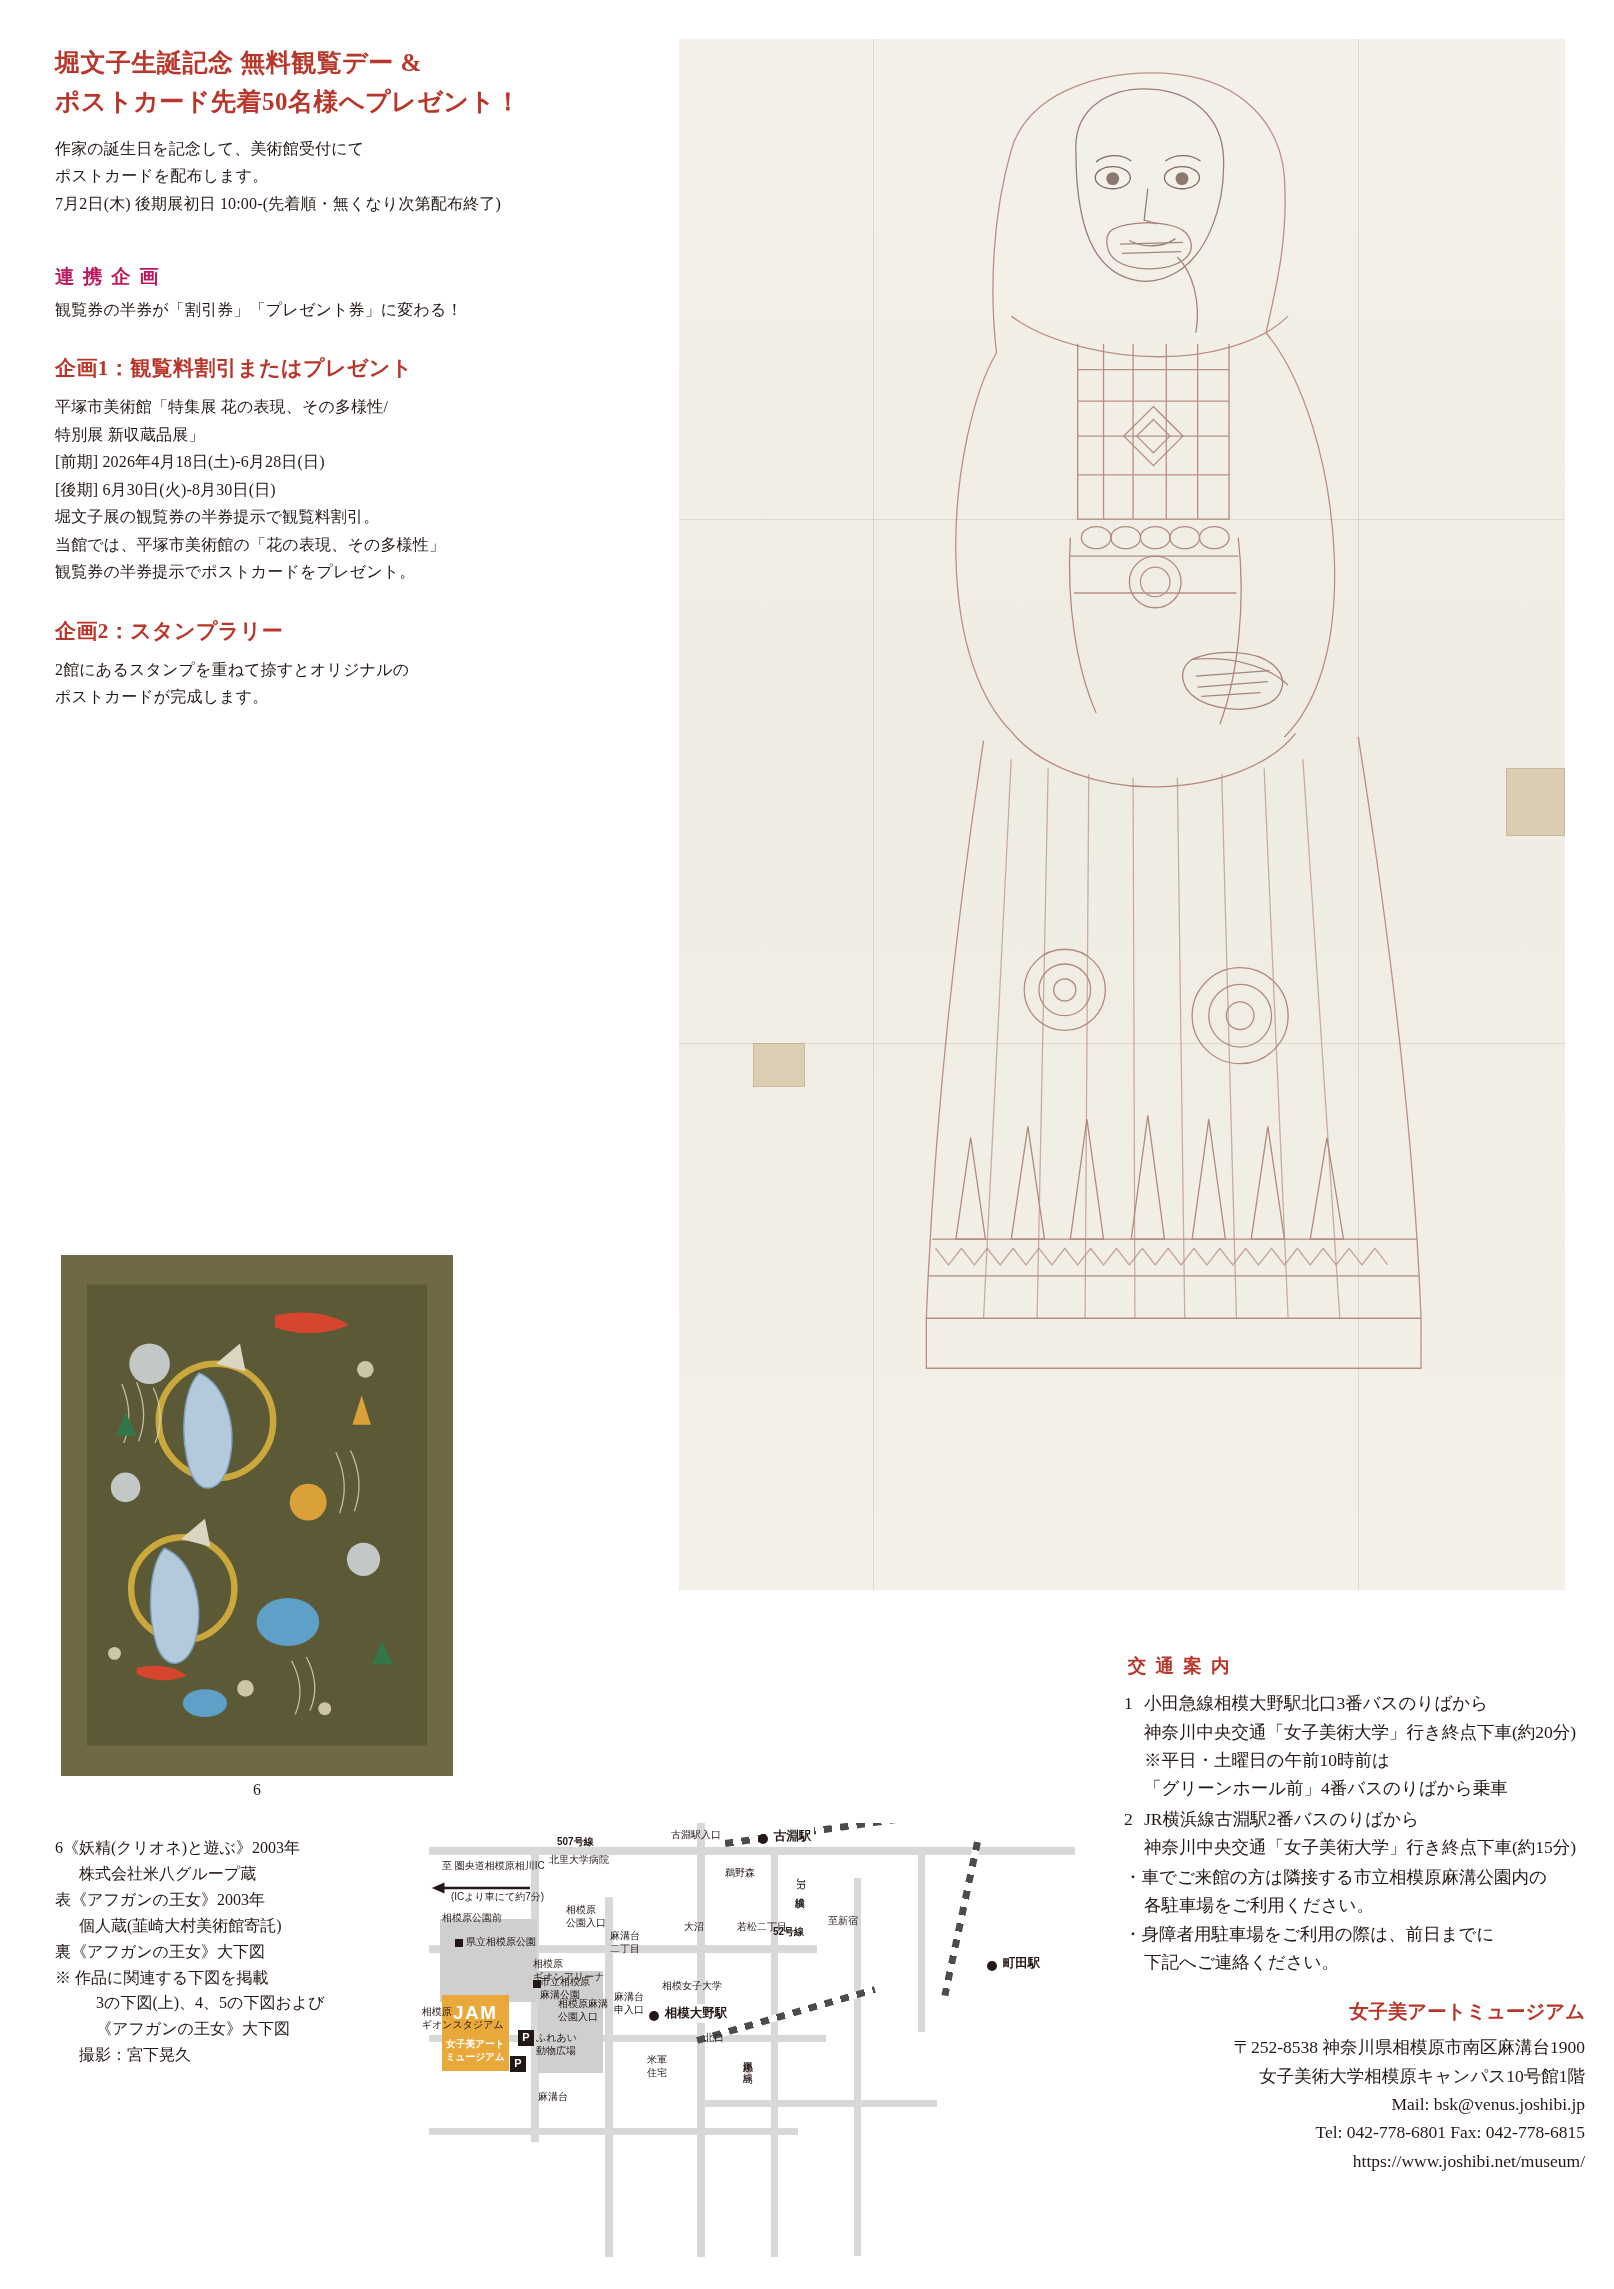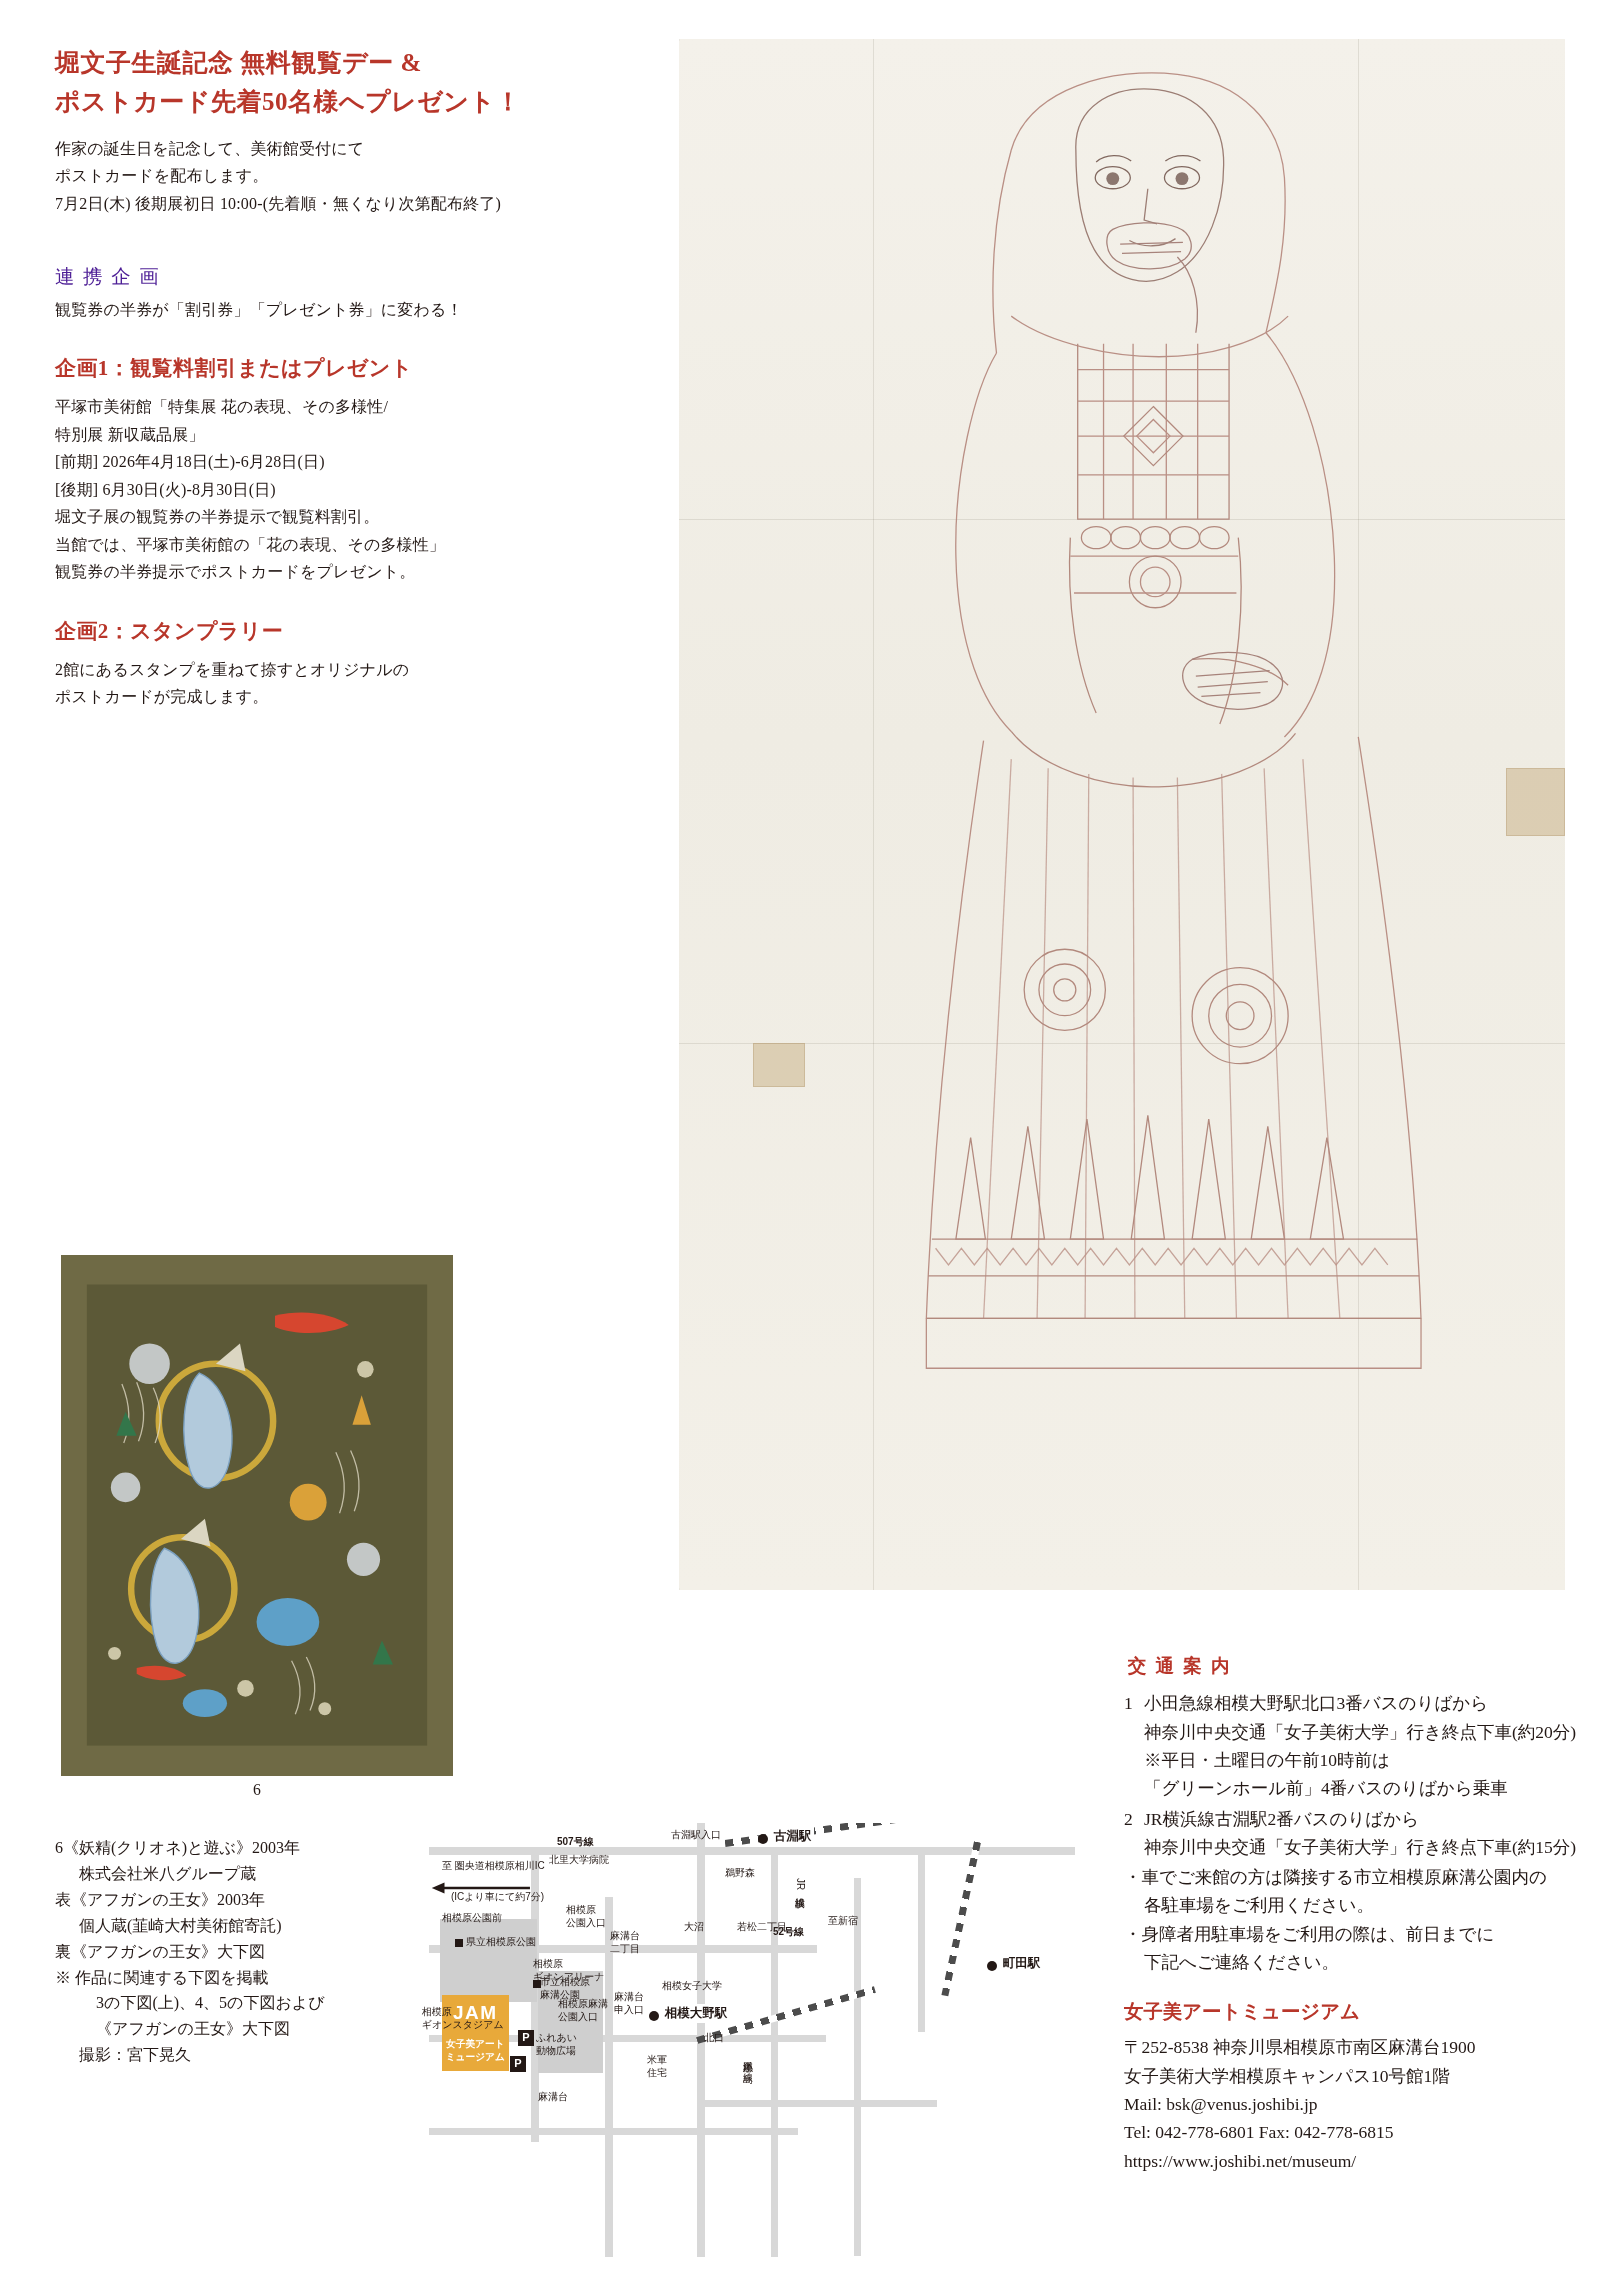--- a/index.html
+++ b/index.html
@@ -47,24 +47,24 @@
   }
   .blk { margin-bottom: 42px; }
 
   .head2 {
     font-size: 25px;
     line-height: 1.55;
     margin: 0 0 13px 0;
     letter-spacing: 0.02em;
   }
   .kanren-label {
-    color: #4c1d95;
+    color: #be185d;
     font-size: 19.4px;
     letter-spacing: 0.45em;
-    font-weight: normal;
+    font-weight: bold;
     margin: 0 0 5.5px 0;
   }
   .kanren-title {
     color: #b8362a;
     font-size: 27px;
     font-weight: bold;
     margin: 0 0 11px 0;
     letter-spacing: 0.01em;
   }
   .kikaku-h {
@@ -236,20 +236,21 @@
   }
   .acc-row {
     display: flex;
     margin-bottom: 1.8px;
   }
   .acc-num { width: 20px; flex: none; }
   .acc-txt { flex: 1; }
   .acc-ind { padding-left: 20px; }
   .museum {
     margin-top: 20px;
+    text-align: right;
   }
   .museum-name {
     color: #b8362a;
     font-weight: bold;
     font-size: 19.4px;
     margin-bottom: 5.5px;
   }
   .pagenum {
     position: absolute;
     left: 61px;

